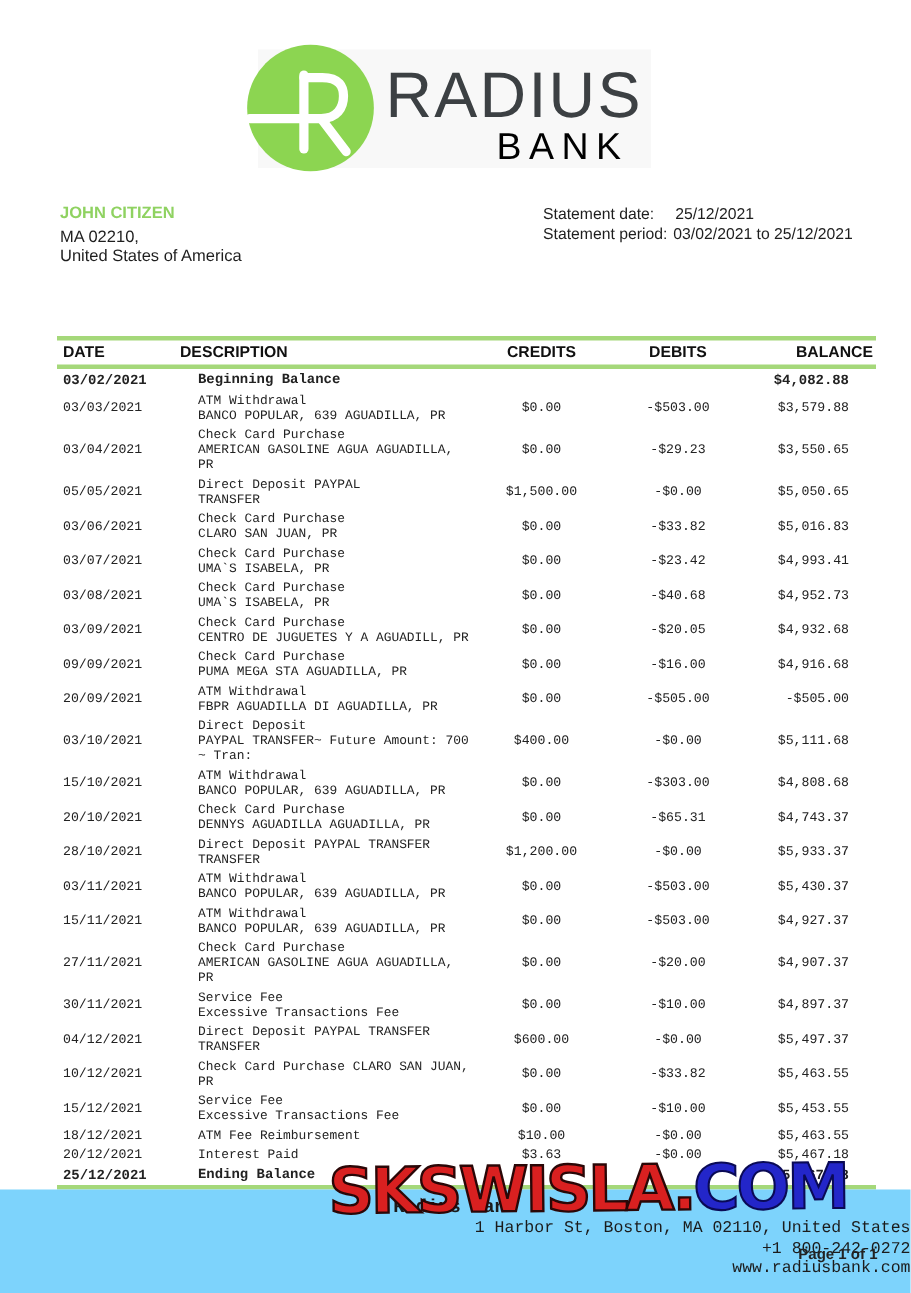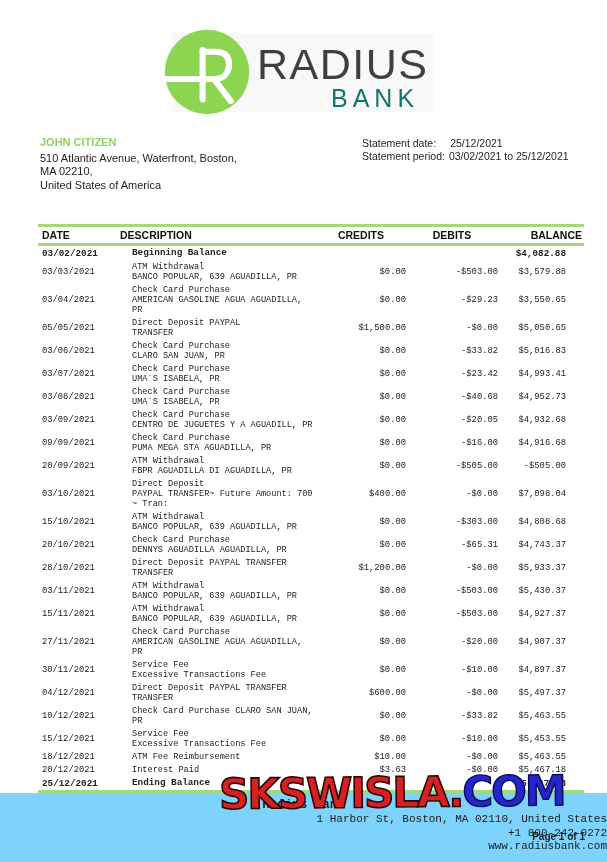--- a/index.html
+++ b/index.html
@@ -4,21 +4,21 @@
 <style>
   html,body { margin:0; padding:0; }
   body {
     width:607px; height:862px; position:relative; background:#ffffff;
     font-family:"Liberation Sans", sans-serif; overflow:hidden;
   }
   
   .logo-band { position:absolute; left:172px; top:33px; width:262px; height:79px; background:#f8f8f8; }
   .logo-svg { position:absolute; left:163px; top:28px; width:88px; height:88px; }
   .brand-main { position:absolute; left:257px; top:40px; font-size:43px; letter-spacing:1.5px; color:#3c4043; font-weight:400; }
-  .brand-sub  { position:absolute; left:331px; top:84px; font-size:25px; letter-spacing:5px; color:#0f766e; font-weight:400; }
+  .brand-sub  { position:absolute; left:331px; top:84px; font-size:25px; letter-spacing:5px; color:#000000; font-weight:400; }
   
   .customer { position:absolute; left:40px; top:136px; font-size:11px; line-height:13.5px; color:#1e1e1e; }
   .customer-name { font-weight:bold; margin-bottom:2px; }
   
   .stmt { position:absolute; left:362px; top:137px; color:#1e1e1e; }
   .stmt-title { font-weight:bold; font-size:14.5px; letter-spacing:0.4px; margin-bottom:10px; }
   .stmt-line { font-size:10.5px; line-height:13px; }
   .stmt-line .val-date { margin-left:14px; }
   .stmt-line .val-period { margin-left:4px; }
   
@@ -27,21 +27,21 @@
   .t-header { display:grid; grid-template-columns:82px 196px 90px 92px 1fr; align-items:center;
               padding:2px 0; font-weight:bold; font-size:10.5px; color:#101010; }
   .h-date { padding-left:4px; }
   .h-credits,.h-debits { text-align:center; }
   .h-balance { text-align:right; padding-right:2px; }
   .t-row { display:grid; grid-template-columns:82px 196px 90px 92px 1fr; align-items:center;
            padding:1.5px 0; color:#222;font-family:Liberation Mono, monospace; }
   .c-date { padding-left:4px; font-size:8.8px; }
   .c-desc div { font-size:8.6px; line-height:10px;margin-left:12px; }
   .c-desc div:empty { display:none; }
-  .c-credit,.c-debit { text-align:right; font-size:8.8px; }
+  .c-credit,.c-debit { text-align:center; font-size:8.8px; }
   .c-balance { text-align:right; padding-right:18px; font-size:8.8px; }
   .bold-row .c-date, .bold-row .c-desc div, .bold-row .c-balance { font-weight:bold; font-size:9.3px; }
   
   .footer { position:absolute; left:0; top:793px; width:607px; height:69px; box-sizing:border-box;
             text-align:center; padding-top:5px; font-family:"Liberation Serif", serif; color:#1b1b1b; }
   .f-bank { font-weight:bold; font-size:12.5px; line-height:15px; }
   .f-line { font-size:11px; line-height:13.5px;text-align:right; }
   .page-num { position:absolute; right:22px; top:831px; font-weight:bold; font-size:10px;
               font-family:"Liberation Sans", sans-serif; color:#222; }
   
@@ -62,21 +62,20 @@
     <path d="M 45 25 L 45 81"></path>
     <path d="M 45 27 L 59 27 C 72 27 75 34 75 41 C 75 50 70 58 58 58"></path>
     <path d="M 58 58 L 77 83"></path>
   </g>
 </svg>
 <div class="brand-main">RADIUS</div>
 <div class="brand-sub">BANK</div>
 
 <div class="customer">
   <div class="customer-name" style="color: rgb(143, 210, 97);">JOHN CITIZEN</div>
-  <div>510 Atlantic Avenue, Waterfront, Boston,</div>
   <div>MA 02210,</div>
   <div>United States of America</div>
 </div>
 
 <div class="stmt">
   <div class="stmt-line">
     <span>Statement date:</span><span class="val-date">25/12/2021</span>
   </div>
   <div class="stmt-line">
     <span>Statement period:</span><span class="val-period">03/02/2021 to 25/12/2021</span>
@@ -205,21 +204,21 @@
   </div>
 
   <div class="t-row">
     <div class="c-date">03/10/2021</div>
     <div class="c-desc">
       <div>Direct Deposit</div>
       <div>PAYPAL TRANSFER~ Future Amount: 700 ~ Tran:</div>
     </div>
     <div class="c-credit">$400.00</div>
     <div class="c-debit">-$0.00</div>
-    <div class="c-balance">$7,098.04</div>
+    <div class="c-balance">$5,111.68</div>
   </div>
 
   <div class="t-row">
     <div class="c-date">15/10/2021</div>
     <div class="c-desc">
       <div>ATM Withdrawal</div>
       <div>BANCO POPULAR, 639 AGUADILLA, PR</div>
     </div>
     <div class="c-credit">$0.00</div>
     <div class="c-debit">-$303.00</div>

